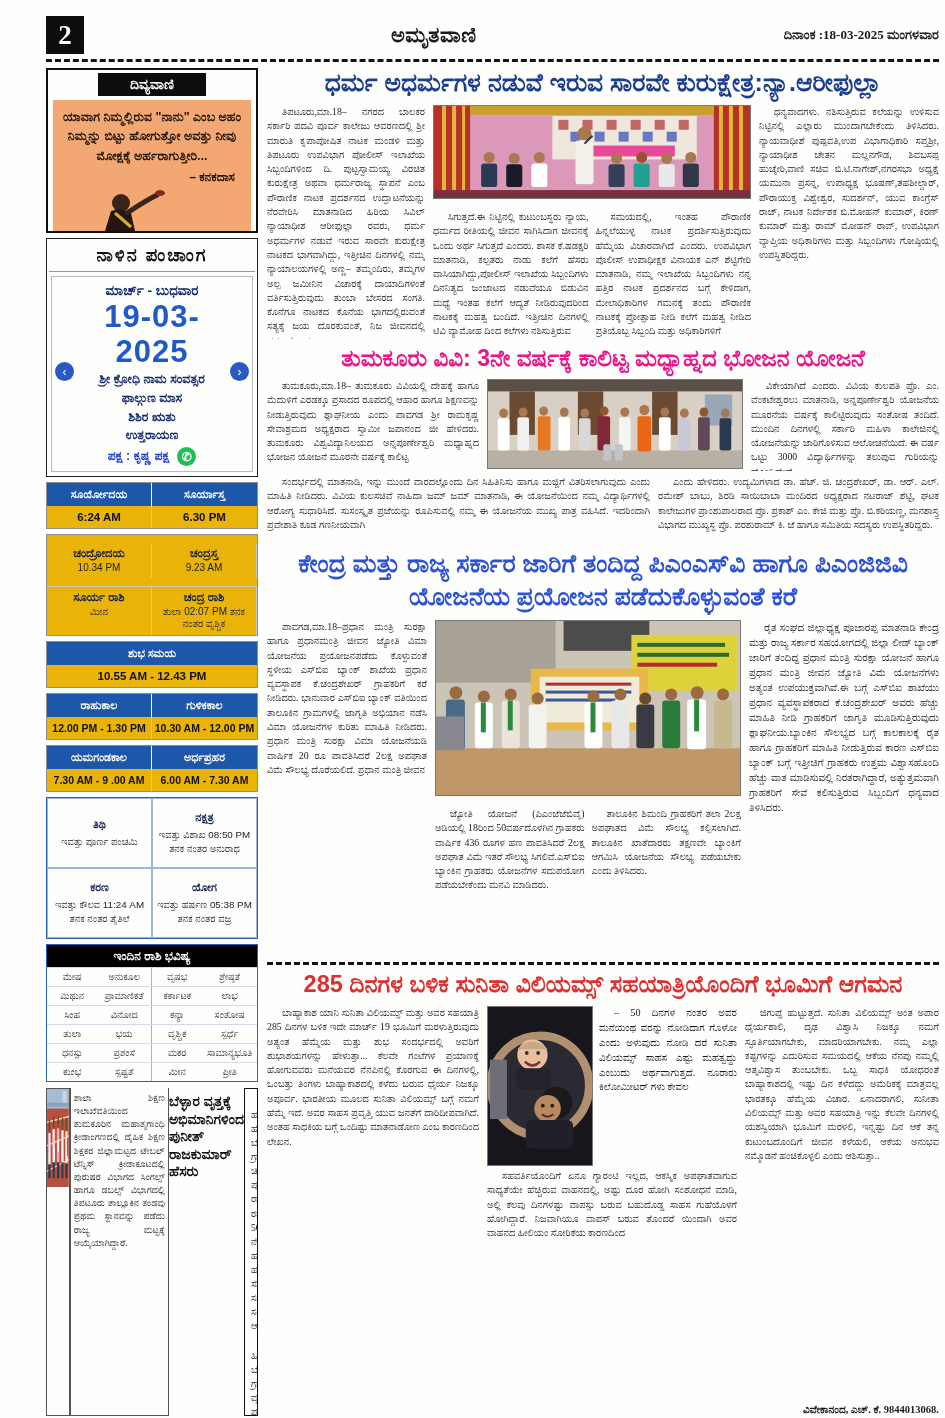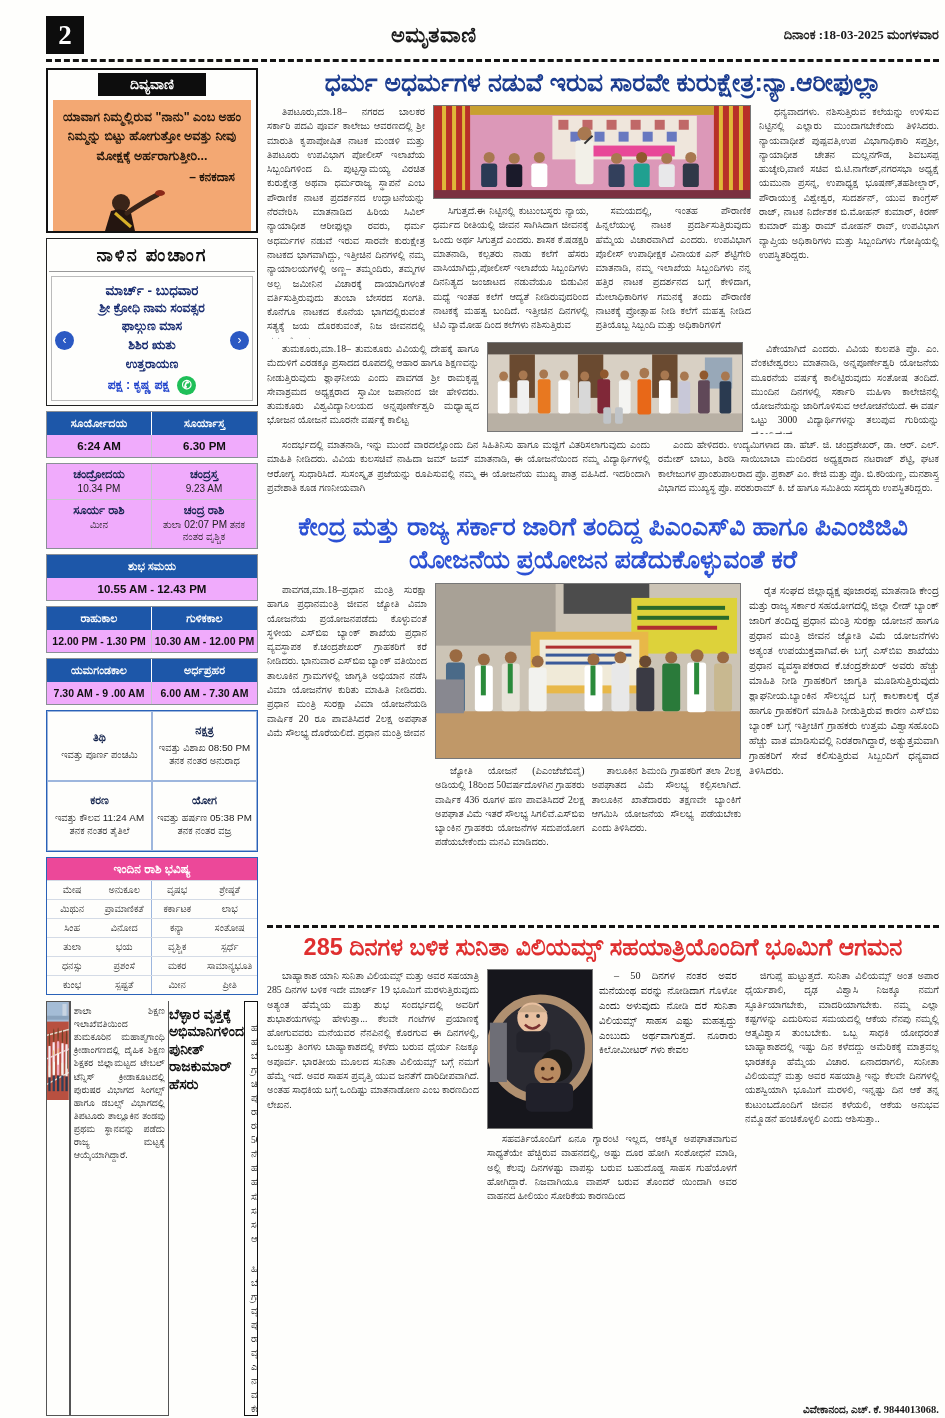--- a/index.html
+++ b/index.html
@@ -34,61 +34,61 @@
   .pn-day{font-weight:bold;font-size:13.5px;}
   .pn-date{color:#1f5ac8;font-weight:bold;font-size:31px;letter-spacing:1px;line-height:1.15;}
   .pn-line{font-weight:bold;font-size:12.5px;line-height:1.5;}
   .pn-paksha{color:#2244cc;font-weight:bold;font-size:12.5px;display:inline-flex;gap:8px;
              align-items:center;margin-top:2px;}
   .wa{width:19px;height:19px;border-radius:50%;background:#1fbf58;color:#fff;font-size:12px;
       display:inline-flex;align-items:center;justify-content:center;}
   .pn-arrow{position:absolute;top:44%;width:19px;height:19px;border-radius:50%;background:#2b59c3;
             color:#fff;display:flex;align-items:center;justify-content:center;font-size:12px;cursor:pointer;}
   .pn-arrow.l{left:3px}.pn-arrow.r{right:3px}
-  .sb-box{border:1px solid #8a8f96;margin-bottom:5px;background:#f0abfc;}
+  .sb-box{border:1px solid #8a8f96;margin-bottom:5px;background:#eab308;}
   .g2{display:grid;grid-template-columns:1fr 1fr;}
   .sb-th{background:#1d57a9;color:#fff;font-weight:bold;font-size:11px;text-align:center;
          padding:5px 2px;border-right:1px solid #fff;}
   .sb-th:last-child{border-right:none;}
   .sb-val{font-size:11.5px;font-weight:bold;text-align:center;padding:5px 2px;color:#111;
           border-right:1px solid #c6c9ce;}
   .sb-val:last-child{border-right:none;}
   .sb-h2{font-weight:bold;font-size:11.5px;text-align:center;color:#10204a;padding:4px 2px 1px;
-         border-right:1px solid #c6c9ce;}
+         border-right:1px solid #c6c9ce;margin-top:8px;}
   .sb-v2{font-size:10px;text-align:center;color:#222;padding:1px 3px 5px;border-right:1px solid #c6c9ce;}
   .sb-h2:nth-child(odd),.sb-v2:nth-child(odd){border-right:1px solid #c6c9ce;}
   .rowline{border-top:1px solid #c6c9ce;}
   .tgrid{border:1.5px solid #2a62b8;display:grid;grid-template-columns:1fr 1fr;margin-bottom:5px;}
   .tcell{border:1px solid #9db6dd;padding:5px 4px;min-height:58px;display:flex;flex-direction:column;
          justify-content:center;text-align:center;}
   .tcell .h{font-weight:bold;font-size:11px;color:#10204a;margin-bottom:4px;}
   .tcell .v{font-size:9.8px;color:#222;line-height:1.35;}
   .bh{border:1px solid #2a62b8;margin-bottom:6px;}
-  .bh-title{background:#ec4899;color:#fff;font-weight:bold;font-size:12px;text-align:center;padding:4px 0;}
+  .bh-title{background:#000000;color:#fff;font-weight:bold;font-size:12px;text-align:center;padding:4px 0;}
   .bh-row{display:grid;grid-template-columns:24% 26% 24% 26%;font-size:9.6px;border-top:1px solid #d4dbe6;}
   .bh-row span{padding:3px 2px;text-align:center;}
   .bh-row span:nth-child(2){border-right:1px solid #9db6dd;}
   .sports{flex:1;display:flex;flex-direction:row;min-height:0;}
   .sp-photobox{border:1px solid #555;}
   .sp-caption{font-family:"Liberation Serif",serif;font-size:9.4px;line-height:1.4;text-align:justify;
               padding:4px 3px;border:1px solid #555;border-top:none;}
   .sp-hl{font-family:"Liberation Sans",sans-serif;font-weight:bold;font-size:14px;line-height:1.25;
          color:#0d0d0d;margin:5px 0 4px;}
   .sp-body{border:1.5px solid #111;padding:5px 6px;font-family:"Liberation Serif",serif;
            font-size:9.7px;line-height:1.45;text-align:justify;flex:1;overflow:hidden;}
   .sp-body p{margin:0 0 2px;text-indent:16px;}
   
   .hl{font-family:"Liberation Sans",sans-serif;font-weight:bold;text-align:center;}
   .hl1{color:#1b3c8f;font-size:25px;margin:0 0 7px;}
   .hl2{color:#e8168c;font-size:23px;margin:3px 0 7px;}
   .hl3{color:#2c51d4;font-size:25px;line-height:1.3;margin:4px 0 8px;}
   .hl4{color:#df2f2f;font-size:23.5px;margin:2px 0 8px;}
   .cols{display:flex;gap:8px;}
   .col{text-align:justify;font-size:9.8px;line-height:1.46;overflow:hidden;color:#191919;text-indent:15px;}
-  .midcol{display:flex;flex-direction:column;gap:5px;overflow:hidden;}
+  .midcol{display:flex;flex-direction:column;gap:11px;overflow:hidden;}
   .photo{width:100%;display:block;border:1px solid #777;box-sizing:border-box;}
   .sig{font-weight:bold;text-align:right;font-size:10.5px;margin-top:5px;text-indent:0;}
   .a1body{height:234px;margin-bottom:3px;}
   .a2top{height:92px;margin-bottom:4px;}
   .a2bot{height:66px;margin-bottom:2px;}
   .a3body{height:336px;}
   .a4body{flex:1;min-height:0;}
   .floatimg{float:left;width:106px;margin:0 6px 3px 0;}
 </style>
 </head>
@@ -121,20 +121,21 @@
           </svg>
         </div>
       </div>
 
       <div class="pn">
         <div class="pn-title">ನಾಳಿನ ಪಂಚಾಂಗ</div>
         <div class="pn-card">
           <div class="pn-arrow l">‹</div>
           <div class="pn-arrow r">›</div>
           <div class="pn-day">ಮಾರ್ಚ್ - ಬುಧವಾರ</div>
+          <div class="pn-date">19-03-2025</div>
           <div class="pn-line">ಶ್ರೀ ಕ್ರೋಧಿ ನಾಮ ಸಂವತ್ಸರ</div>
           <div class="pn-line">ಫಾಲ್ಗುಣ ಮಾಸ</div>
           <div class="pn-line">ಶಿಶಿರ ಋತು</div>
           <div class="pn-line">ಉತ್ತರಾಯಣ</div>
           <div class="pn-paksha">
             <span>ಪಕ್ಷ : ಕೃಷ್ಣ ಪಕ್ಷ</span>
             <span class="wa">✆</span>
           </div>
         </div>
       </div>
@@ -359,20 +360,21 @@
             <div class="cols" style="gap:7px;flex:1;min-height:0">
               <div class="col" style="flex:1">ಸಿಗುತ್ತದೆ.ಈ ನಿಟ್ಟಿನಲ್ಲಿ ಕುಟುಂಬಸ್ಥರು ನ್ಯಾಯ, ಧರ್ಮದ ರೀತಿಯಲ್ಲಿ ಜೀವನ ಸಾಗಿಸಿದಾಗ ಜೀವನಕ್ಕೆ ಒಂದು ಅರ್ಥ ಸಿಗುತ್ತದೆ ಎಂದರು. ಶಾಸಕ ಕೆ.ಷಡಕ್ಷರಿ ಮಾತನಾಡಿ, ಕಲ್ಪತರು ನಾಡು ಕಲೆಗೆ ಹೆಸರು ವಾಸಿಯಾಗಿದ್ದು,ಪೋಲೀಸ್ ಇಲಾಖೆಯ ಸಿಬ್ಬಂದಿಗಳು ದಿನನಿತ್ಯದ ಜಂಜಾಟದ ನಡುವೆಯೂ ಬಿಡುವಿನ ಮಧ್ಯೆ ಇಂತಹ ಕಲೆಗೆ ಆದ್ಯತೆ ನೀಡಿರುವುದರಿಂದ ನಾಟಕಕ್ಕೆ ಮಹತ್ವ ಬಂದಿದೆ. ಇತ್ತೀಚಿನ ದಿನಗಳಲ್ಲಿ ಟಿವಿ ವ್ಯಾಮೋಹ ದಿಂದ ಕಲೆಗಳು ನಶಿಸುತ್ತಿರುವ</div>
               <div class="col" style="flex:1">ಸಮಯದಲ್ಲಿ, ಇಂತಹ ಪೌರಾಣಿಕ ಹಿನ್ನಲೆಯುಳ್ಳ ನಾಟಕ ಪ್ರದರ್ಶಿಸುತ್ತಿರುವುದು ಹೆಮ್ಮೆಯ ವಿಚಾರವಾಗಿದೆ ಎಂದರು. ಉಪವಿಭಾಗ ಪೊಲೀಸ್ ಉಪಾಧೀಕ್ಷಕ ವಿನಾಯಕ ಎನ್ ಶೆಟ್ಟಿಗೇರಿ ಮಾತನಾಡಿ, ನಮ್ಮ ಇಲಾಖೆಯ ಸಿಬ್ಬಂದಿಗಳು ನನ್ನ ಹತ್ತಿರ ನಾಟಕ ಪ್ರದರ್ಶನದ ಬಗ್ಗೆ ಕೇಳಿದಾಗ, ಮೇಲಾಧಿಕಾರಿಗಳ ಗಮನಕ್ಕೆ ತಂದು ಪೌರಾಣಿಕ ನಾಟಕಕ್ಕೆ ಪ್ರೋತ್ಸಾಹ ನೀಡಿ ಕಲೆಗೆ ಮಹತ್ವ ನೀಡಿದ ಪ್ರತಿಯೊಬ್ಬ ಸಿಬ್ಬಂದಿ ಮತ್ತು ಅಧಿಕಾರಿಗಳಿಗೆ</div>
             </div>
           </div>
           <div class="col" style="flex:1">ಧನ್ಯವಾದಗಳು. ನಶಿಸುತ್ತಿರುವ ಕಲೆಯನ್ನು ಉಳಿಸುವ ನಿಟ್ಟಿನಲ್ಲಿ ಎಲ್ಲಾರು ಮುಂದಾಗಬೇಕೆಂದು ತಿಳಿಸಿದರು. ನ್ಯಾಯವಾಧೀಶೆ ಪುಷ್ಪವತಿ,ಉಪ ವಿಭಾಗಾಧಿಕಾರಿ ಸಪ್ತಶ್ರೀ, ನ್ಯಾಯಾಧೀಶ ಚೇತನ ಮಲ್ಲನಗೌಡ, ಶಿವಬಸಪ್ಪ ಹುಚ್ಕೇರಿ,ವಾಣಿ ಸಚಿವ ಬಿ.ಟಿ.ನಾಗೇಶ್,ನಗರಸಭಾ ಅಧ್ಯಕ್ಷೆ ಯಮುನಾ ಪ್ರಸನ್ನ, ಉಪಾಧ್ಯಕ್ಷ ಭೂಷಣ್,ತಹಶೀಲ್ದಾರ್, ಪೌರಾಯುಕ್ತ ವಿಶ್ವೇಶ್ವರ, ಸುದರ್ಶನ್, ಯುವ ಕಾಂಗ್ರೆಸ್ ರಾಜ್, ನಾಟಕ ನಿರ್ದೇಶಕ ಬಿ.ಮೋಹನ್ ಕುಮಾರ್, ಕಿರಣ್ ಕುಮಾರ್ ಮತ್ತು ರಾಮ್ ಮೋಹನ್ ರಾವ್, ಉಪವಿಭಾಗ ವ್ಯಾಪ್ತಿಯ ಅಧಿಕಾರಿಗಳು ಮತ್ತು ಸಿಬ್ಬಂದಿಗಳು ಗೋಷ್ಠಿಯಲ್ಲಿ ಉಪಸ್ಥಿತರಿದ್ದರು.</div>
         </div>
       </section>
 
       <section>
+        <div class="hl hl2">ತುಮಕೂರು ವಿವಿ: 3ನೇ ವರ್ಷಕ್ಕೆ ಕಾಲಿಟ್ಟ ಮಧ್ಯಾಹ್ನದ ಭೋಜನ ಯೋಜನೆ</div>
         <div class="cols a2top">
           <div class="col" style="width:212px;flex:none">ತುಮಕೂರು,ಮಾ.18– ತುಮಕೂರು ವಿವಿಯಲ್ಲಿ ದೇಹಕ್ಕೆ ಹಾಗೂ ಮೆದುಳಿಗೆ ಎರಡಕ್ಕೂ ಪ್ರಸಾದದ ರೂಪದಲ್ಲಿ ಆಹಾರ ಹಾಗೂ ಶಿಕ್ಷಣವನ್ನು ನೀಡುತ್ತಿರುವುದು ಶ್ಲಾಘನೀಯ ಎಂದು ಪಾವಗಡ ಶ್ರೀ ರಾಮಕೃಷ್ಣ ಸೇವಾಶ್ರಮದ ಅಧ್ಯಕ್ಷರಾದ ಸ್ವಾಮೀ ಜಪಾನಂದ ಜೀ ಹೇಳಿದರು. ತುಮಕೂರು ವಿಶ್ವವಿದ್ಯಾನಿಲಯದ ಅನ್ನಪೂರ್ಣೇಶ್ವರಿ ಮಧ್ಯಾಹ್ನದ ಭೋಜನ ಯೋಜನೆ ಮೂರನೇ ವರ್ಷಕ್ಕೆ ಕಾಲಿಟ್ಟ</div>
           <svg class="photo" style="width:256px;flex:none;height:90px" viewBox="0 0 260 85" preserveAspectRatio="none">
             <rect width="260" height="85" fill="#d8d0c4"></rect>
             <rect width="260" height="11" fill="#5a5048"></rect>
             <rect x="22" y="11" width="26" height="42" fill="#6a4a30"></rect>
             <rect x="92" y="11" width="26" height="42" fill="#6a4a30"></rect>
             <rect x="168" y="11" width="26" height="42" fill="#6a4a30"></rect>
             <rect x="222" y="14" width="28" height="30" fill="#98a8b8"></rect>
             <rect x="0" y="68" width="260" height="17" fill="#b8b0a4"></rect>

